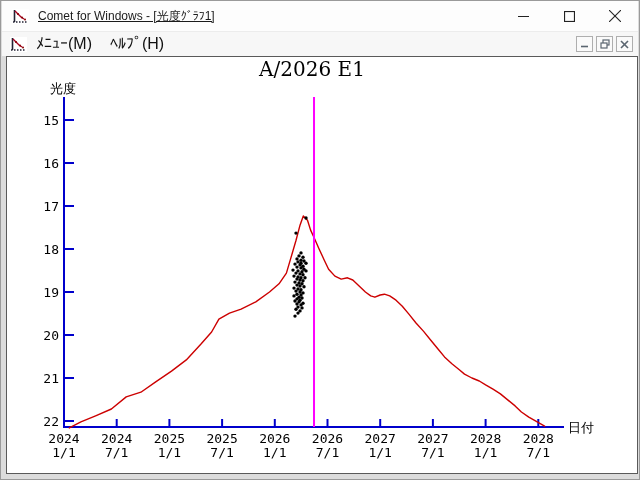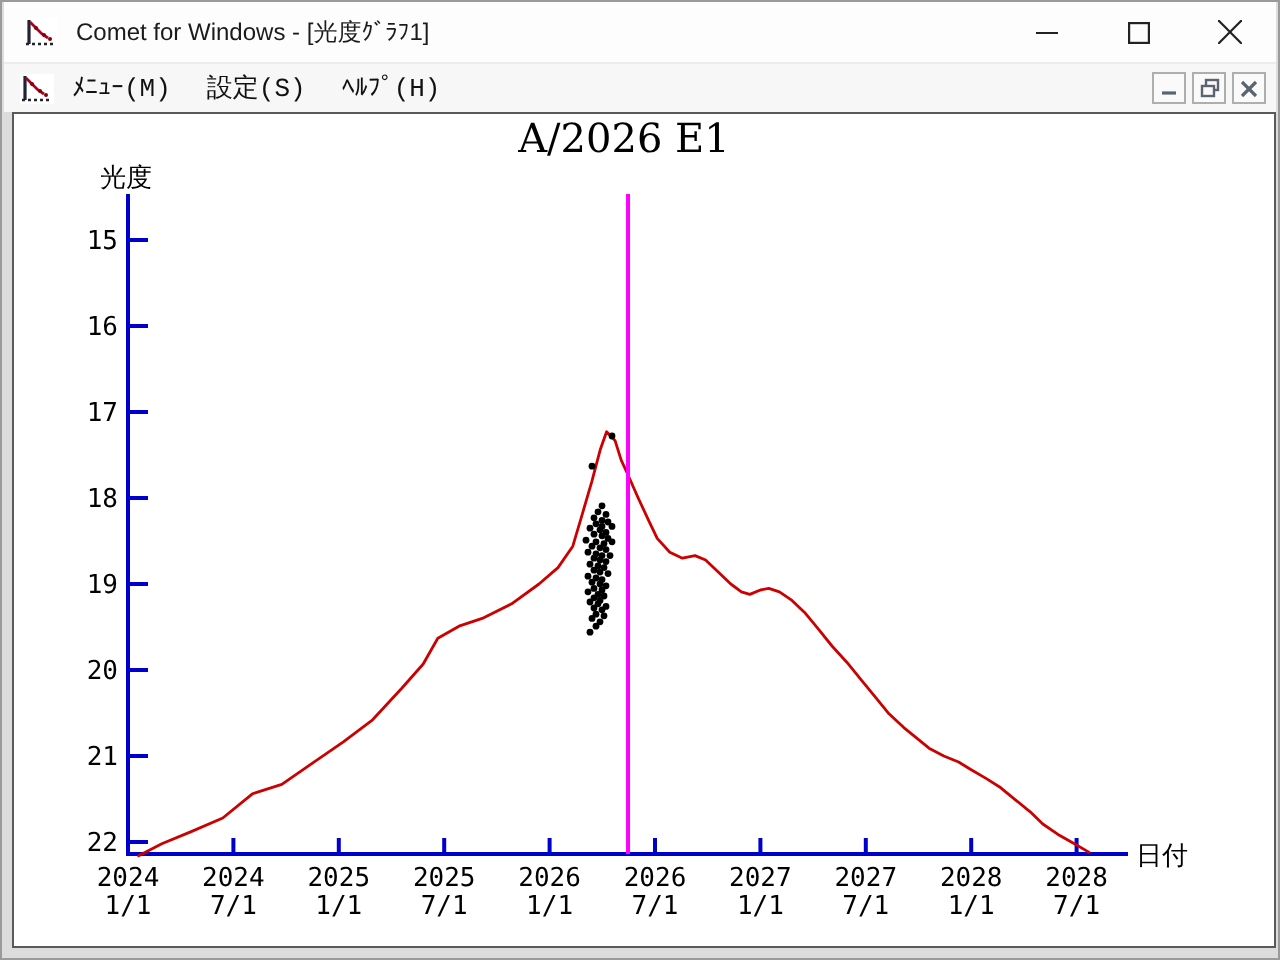--- a/index.html
+++ b/index.html
@@ -3,28 +3,28 @@
 <meta charset="utf-8">
 <style>
   html,body{margin:0;padding:0;background:#fff;width:640px;height:480px;overflow:hidden;
     font-family:"Liberation Sans",sans-serif;}
   .window{position:relative;width:640px;height:480px;box-sizing:border-box;
     background:#dcdcdc;border:1px solid #9a9a9a;}
   
   .titlebar{position:absolute;left:1px;top:0;right:1px;height:30px;background:#fdfdfd;
     display:flex;align-items:center;}
   .app-icon{width:17px;height:15px;margin-left:10px;flex:0 0 auto;}
-  .title-text{margin-left:9px;font-size:12px;color:#1b1b1b;white-space:nowrap;}
+  .title-text{margin-left:9px;font-size:12px;color:#1b1b1b;white-space:nowrap;text-decoration:underline;}
   .caption-buttons{margin-left:auto;display:flex;height:100%;}
   .caption-btn{width:46px;height:100%;display:flex;align-items:center;justify-content:center;color:#222;}
   
   .menubar{position:absolute;left:1px;top:30px;right:1px;height:24px;background:#f7f7f7;
     border-top:1px solid #ececec;display:flex;align-items:center;}
   .menu-icon{width:17px;height:15px;margin-left:8px;flex:0 0 auto;}
-  .menu-item{font-size:13px;color:#111;padding:3px 9px;white-space:nowrap;font-family:Liberation Mono, monospace;}
+  .menu-item{font-size:16px;color:#111;padding:3px 9px;white-space:nowrap;}
   .mdi-buttons{margin-left:auto;display:flex;gap:3px;margin-right:5px;}
   .mdi-btn{width:17px;height:16px;border:1px solid #aeaeae;background:#fafafa;
     display:flex;align-items:center;justify-content:center;box-sizing:border-box;}
   
   .client{position:absolute;left:5px;top:55px;width:630px;height:416px;background:#ffffff;
     border:1px solid #5a5a5a;overflow:hidden;}
   #chart-svg{position:absolute;left:-6px;top:-56px;width:640px;height:480px;}
   .tick{font-family:"DejaVu Sans Mono",monospace;font-size:13px;fill:#000;}
   .chart-title{font-family:"DejaVu Serif","Liberation Serif",serif;font-size:20px;fill:#000;}
   .axis-label{font-family:"Liberation Sans",sans-serif;font-size:13px;fill:#000;}
@@ -69,21 +69,20 @@
     <svg class="menu-icon" viewBox="0 0 17 15">
       <rect x="0" y="0" width="17" height="15" fill="#ffffff"></rect>
       <line x1="2.5" y1="1" x2="2.5" y2="13" stroke="#223" stroke-width="1.6"></line>
       <line x1="1" y1="13" x2="16" y2="13" stroke="#223" stroke-width="1.3" stroke-dasharray="1.5,1.5"></line>
       <polyline points="3,2 6,5 9,8 12,10" fill="none" stroke="#a02" stroke-width="1.4"></polyline>
       <circle cx="6" cy="5" r="1" fill="#800"></circle>
         <circle cx="10" cy="8.5" r="1" fill="#800"></circle>
       <circle cx="13" cy="10.5" r="1" fill="#800"></circle>
     </svg>
     <span class="menu-item">ﾒﾆｭｰ(M)</span>
-    <span class="menu-item">設定(S)</span>
     <span class="menu-item">ﾍﾙﾌﾟ(H)</span>
     <div class="mdi-buttons">
       <div class="mdi-btn">
         <svg width="9" height="9" viewBox="0 0 9 9">
           <line x1="1" y1="6.5" x2="8" y2="6.5" stroke="#5a6570" stroke-width="1.6"></line>
         </svg>
       </div>
       <div class="mdi-btn">
         <svg width="10" height="10" viewBox="0 0 10 10">
           <rect x="3" y="1" width="6" height="5" fill="none" stroke="#5a6570" stroke-width="1.2"></rect>

